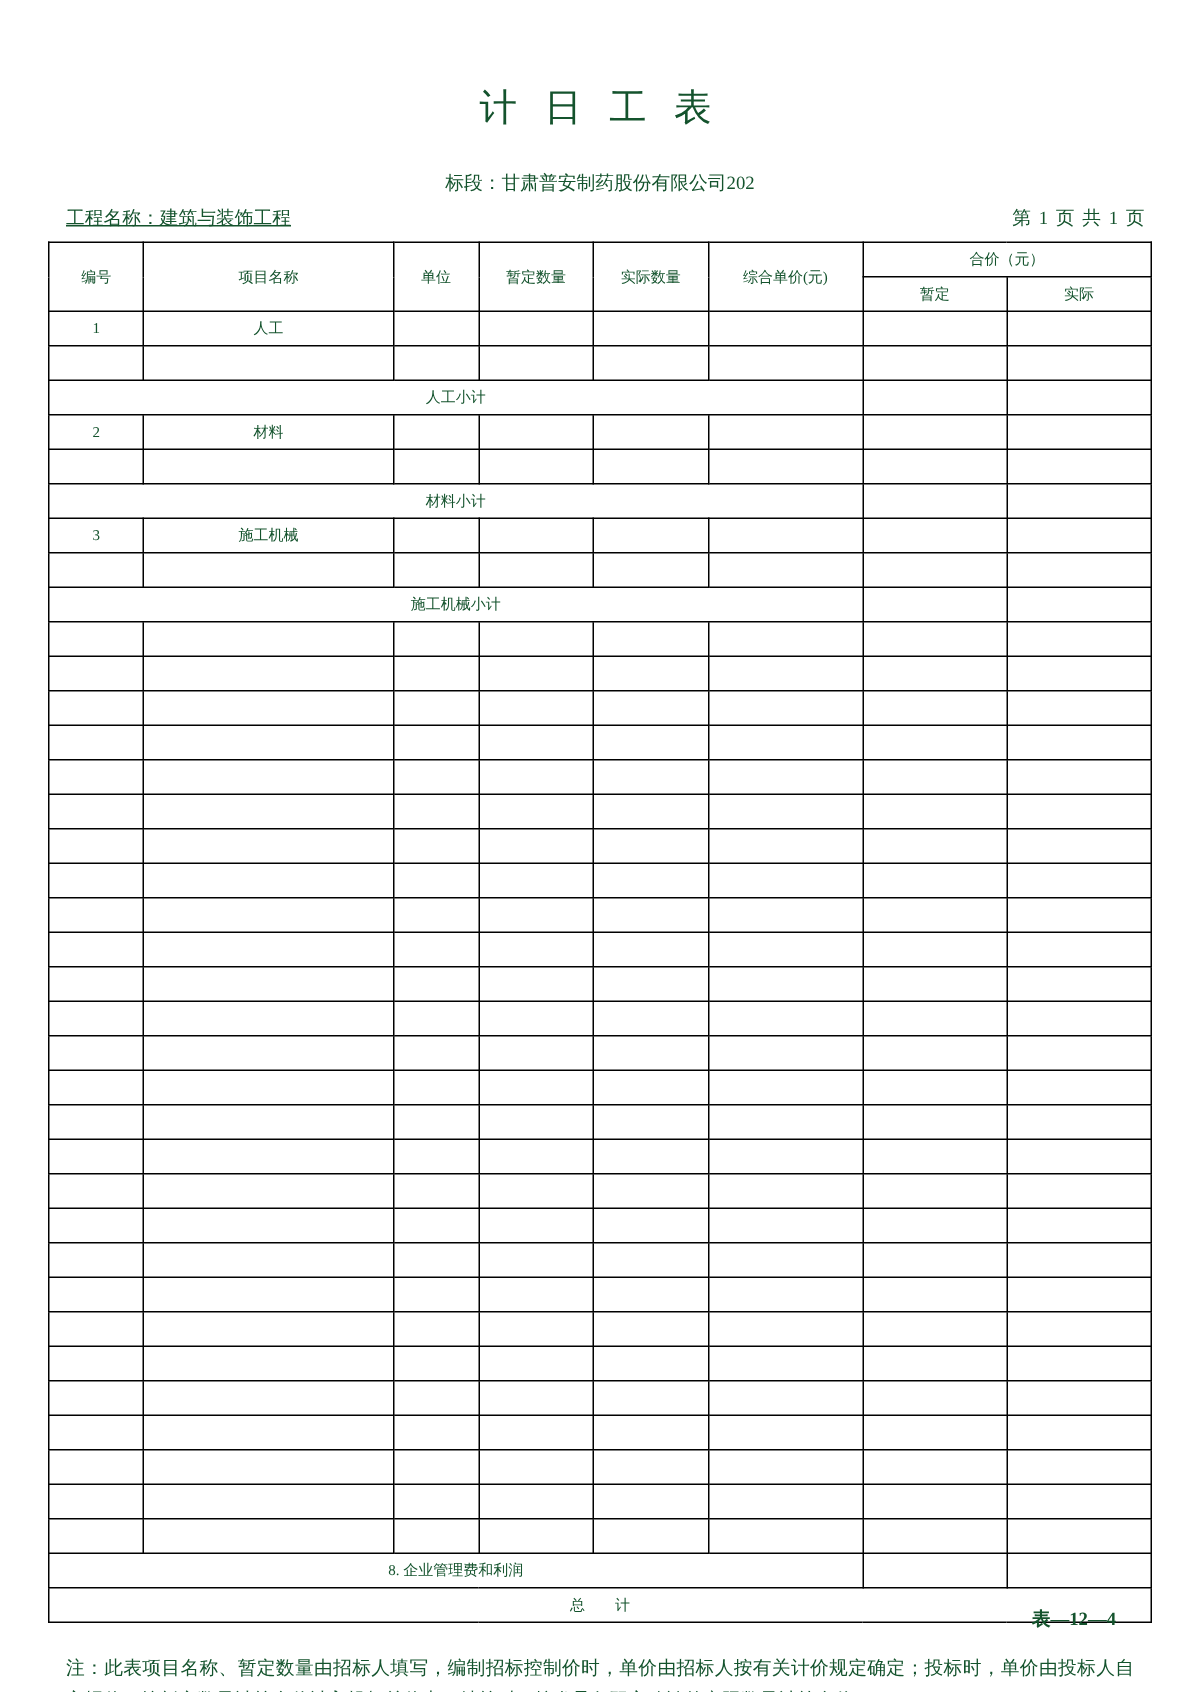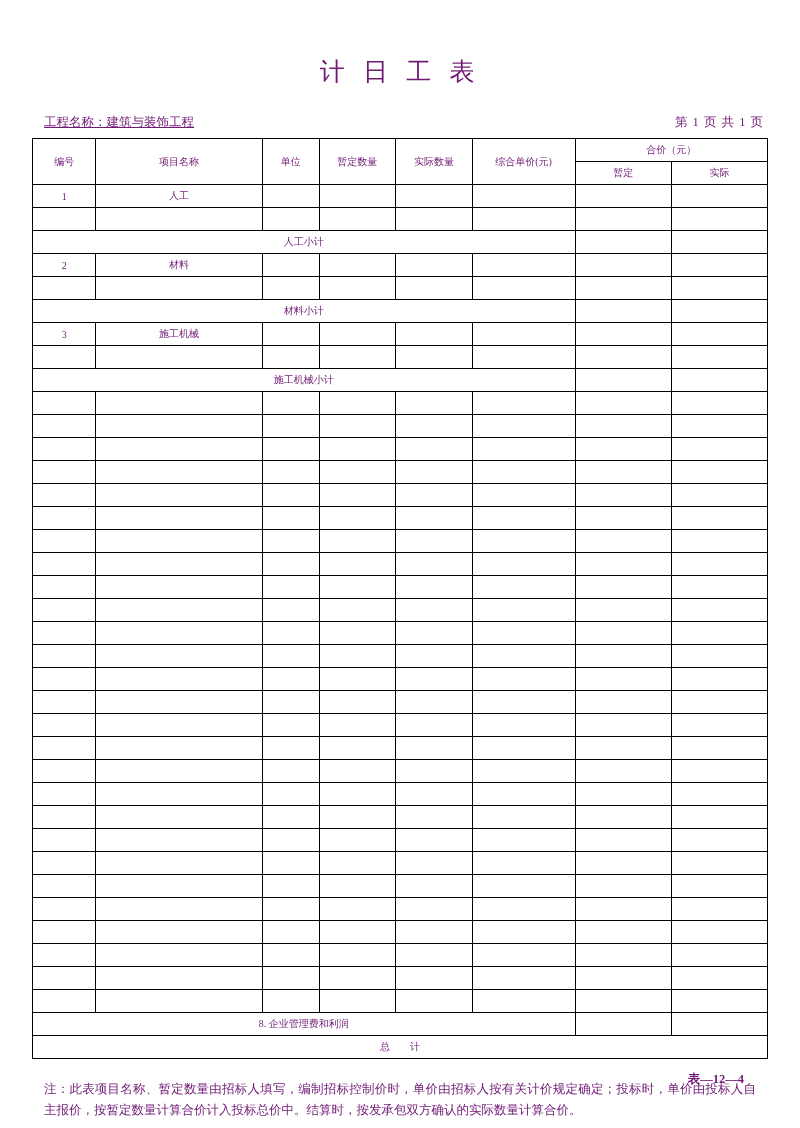--- a/index.html
+++ b/index.html
@@ -7,21 +7,21 @@
     padding: 0;
     background: #b9b9b9;
   }
   .page {
     width: 800px;
     height: 1128px;
     background: #ffffff;
     position: relative;
     margin: 0 auto;
     font-family: "Liberation Serif", serif;
-    color: #701a75;
+    color: #14532d;
     box-sizing: border-box;
     overflow: hidden;
   }
   .title {
     text-align: center;
     font-size: 25px;
     letter-spacing: 6px;
     margin-top: 55px;
     font-family: "Liberation Serif", serif;
   }
@@ -95,20 +95,21 @@
   }
 </style>
 </head>
 <body>
 
 <div class="page">
 
   <div class="title">计 日 工 表</div>
 
   <div class="sub-block">
+    <span class="sub-line">标段：甘肃普安制药股份有限公司202</span>
   </div>
 
   <div class="meta-row">
     <span class="proj-name">工程名称：建筑与装饰工程</span>
     <span class="page-no">第 1 页  共 1 页</span>
   </div>
 
   <table class="main">
     <colgroup>
       <col class="c-no">

